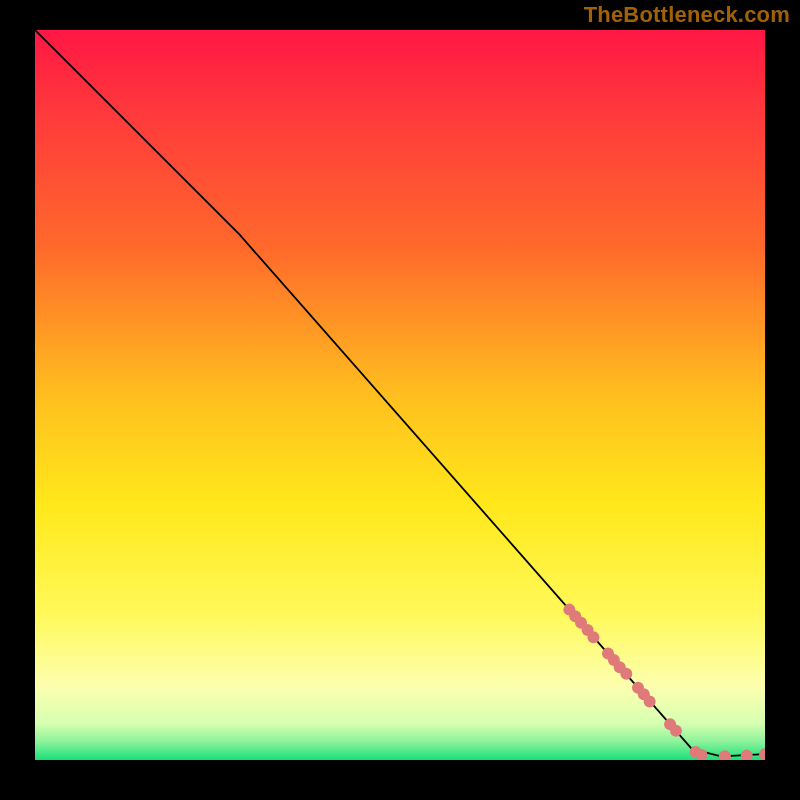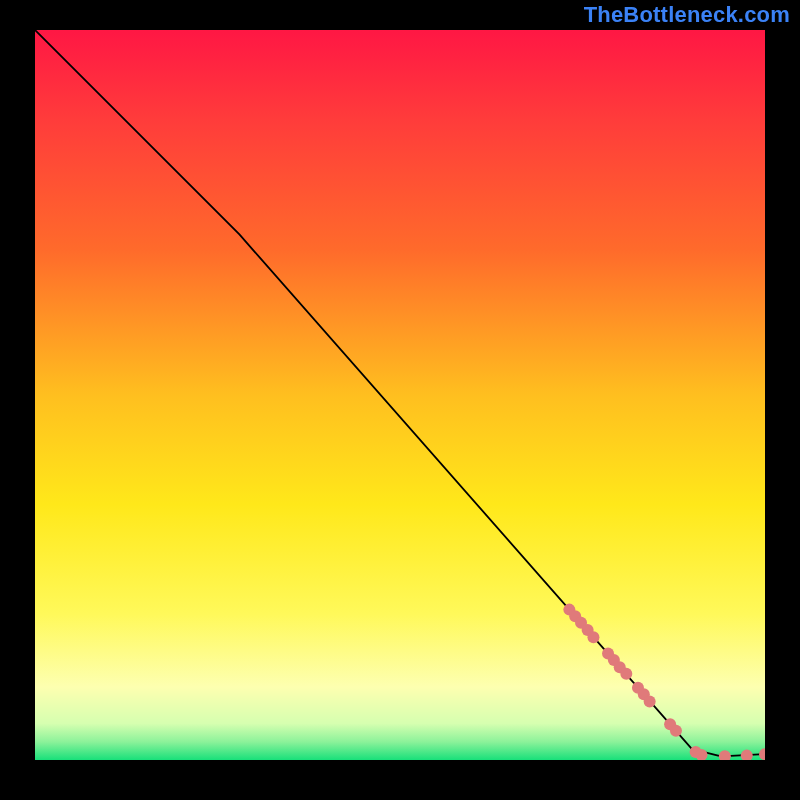--- a/index.html
+++ b/index.html
@@ -10,21 +10,21 @@
     height: 800px;
     background: #000;
   }
   .watermark {
     position: absolute;
     top: 2px;
     right: 10px;
     font-family: Arial, Helvetica, sans-serif;
     font-size: 22px;
     font-weight: 600;
-    color: #3b82f6;
+    color: #a16207;
     letter-spacing: 0.2px;
     z-index: 10;
   }
   .plot {
     position: absolute;
     left: 35px;
     top: 30px;
     width: 730px;
     height: 730px;
   }

